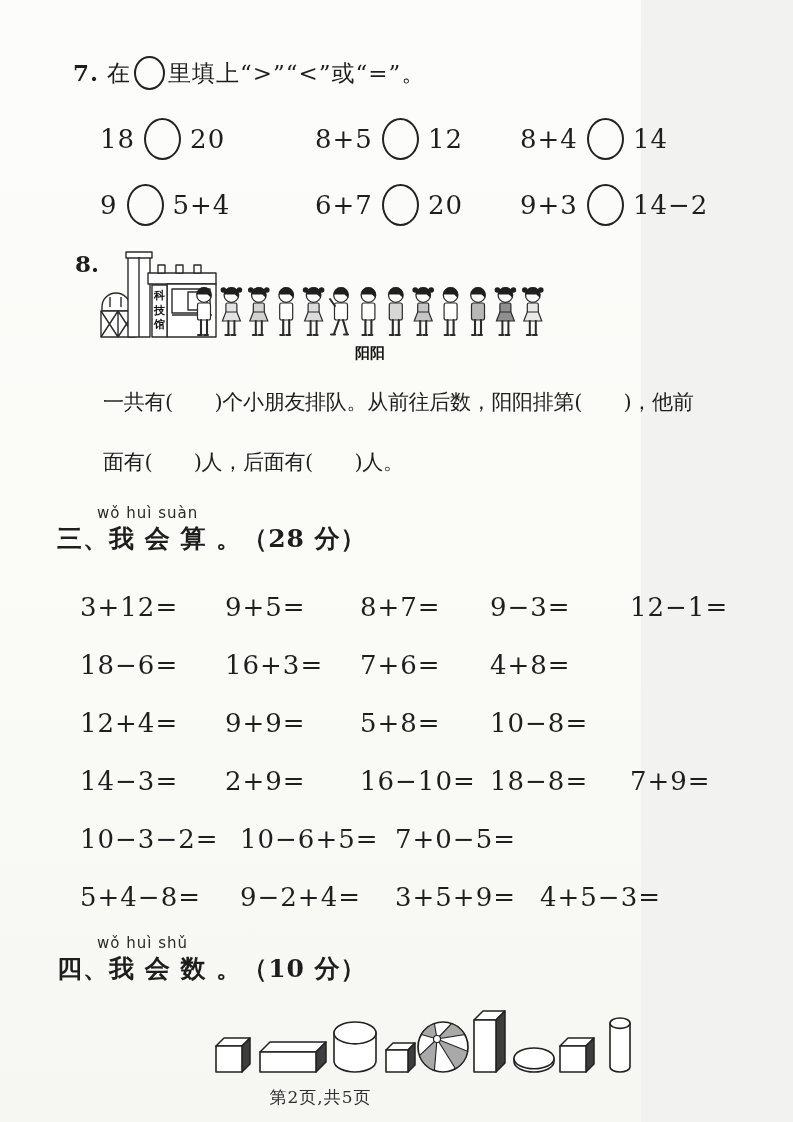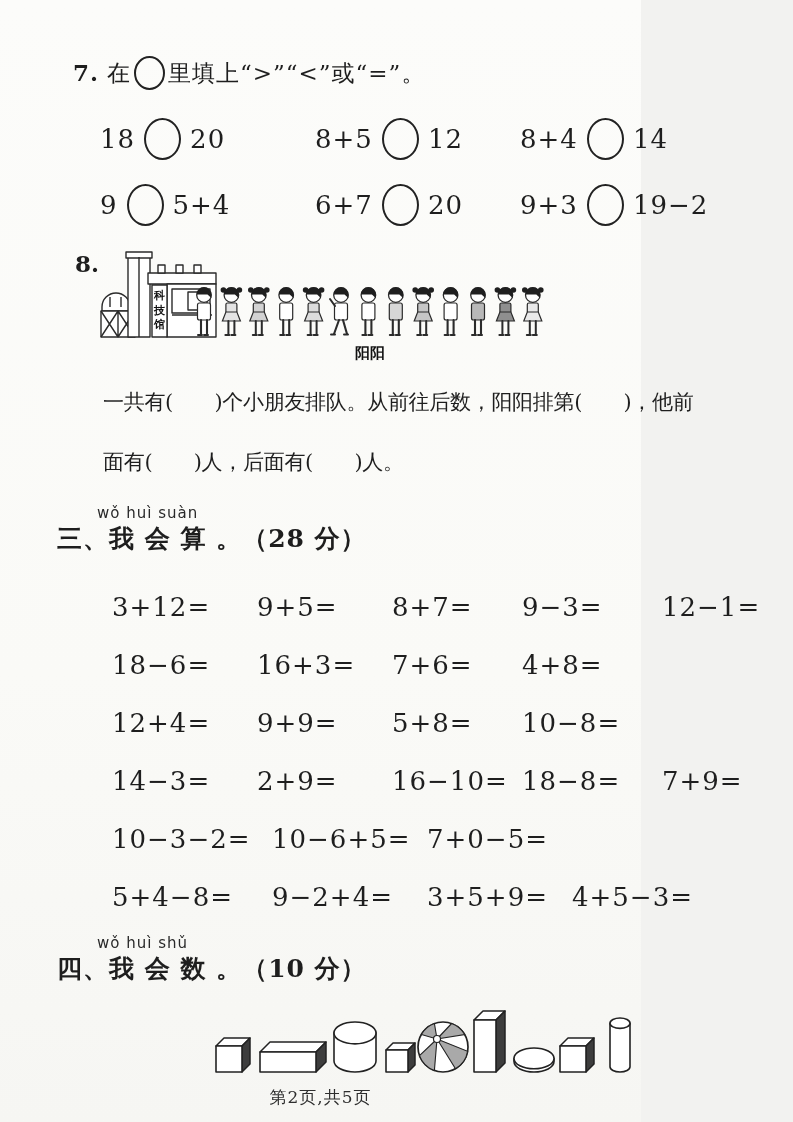--- a/index.html
+++ b/index.html
@@ -47,21 +47,21 @@
     position:absolute;left:97px;
     font-family:"DejaVu Sans","Liberation Sans",sans-serif;
     font-size:15px;color:#2a2a2a;letter-spacing:1px;
   }
   .pinyin.p3{top:504px;}
   .pinyin.p4{top:934px;}
   .sec-title{position:absolute;left:57px;font-size:25px;font-weight:bold;letter-spacing:1px;white-space:nowrap;}
   .sec-title.t3{top:522px;}
   .sec-title.t4{top:952px;}
   
-  .calc-rows{position:absolute;left:80px;top:578px;width:660px;margin-left:32px;}
+  .calc-rows{position:absolute;left:80px;top:578px;width:660px;}
   .calc-row{height:58px;display:flex;align-items:center;font-size:26px;letter-spacing:1px;}
   .calc-item{display:inline-block;}
   .calc-row.row5 .calc-item:nth-child(1){width:145px;}
   .calc-row.row5 .calc-item:nth-child(2){width:135px;}
   .calc-row.row5 .calc-item:nth-child(3){width:130px;}
   .calc-row.row5 .calc-item:nth-child(4){width:140px;}
   .calc-row.row4 .calc-item:nth-child(1){width:160px;}
   .calc-row.row4 .calc-item:nth-child(2){width:155px;}
   .calc-row.row4 .calc-item:nth-child(3){width:145px;}
   
@@ -103,21 +103,21 @@
         <span>5+4</span>
       </div>
       <div class="q7-item">
         <span>6+7</span>
         <span class="cmp-circle"></span>
         <span>20</span>
       </div>
       <div class="q7-item">
         <span>9+3</span>
         <span class="cmp-circle"></span>
-        <span>19−2</span>
+        <span>14−2</span>
       </div>
     </div>
 
   <div class="q8-num">8.</div>
 
   <svg class="q8-illu" width="470" height="120" viewBox="0 0 470 120">
     <g fill="none" stroke="#2b2b2b" stroke-width="1.4" stroke-linejoin="round">
       <path d="M 2 62 A 14 14 0 0 1 30 62 L 30 66 L 2 66 Z" fill="#fff"></path>
       <path d="M 10 52 V 62 M 21 52 V 62"></path>
       <rect x="1" y="66" width="34" height="26" fill="#fff"></rect>

